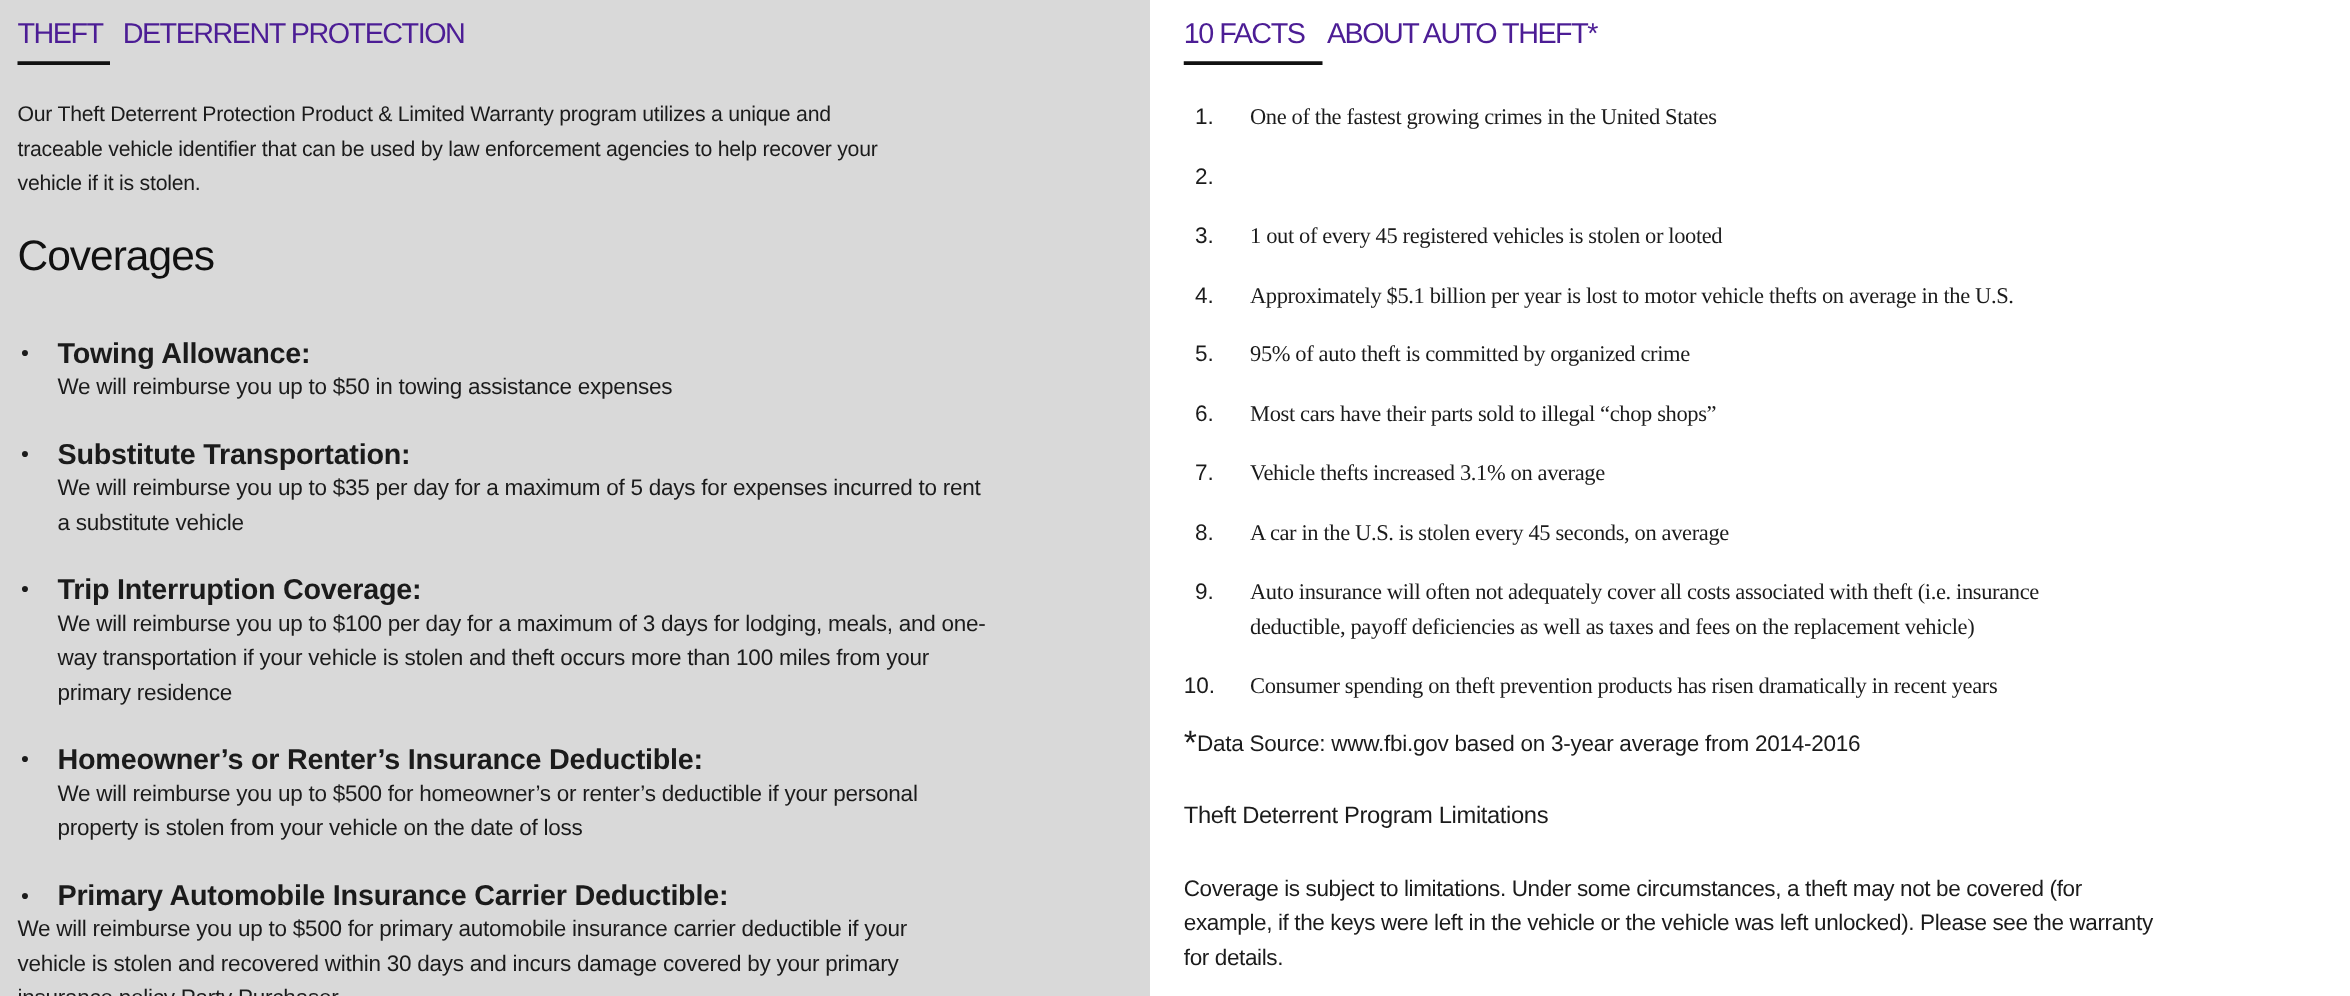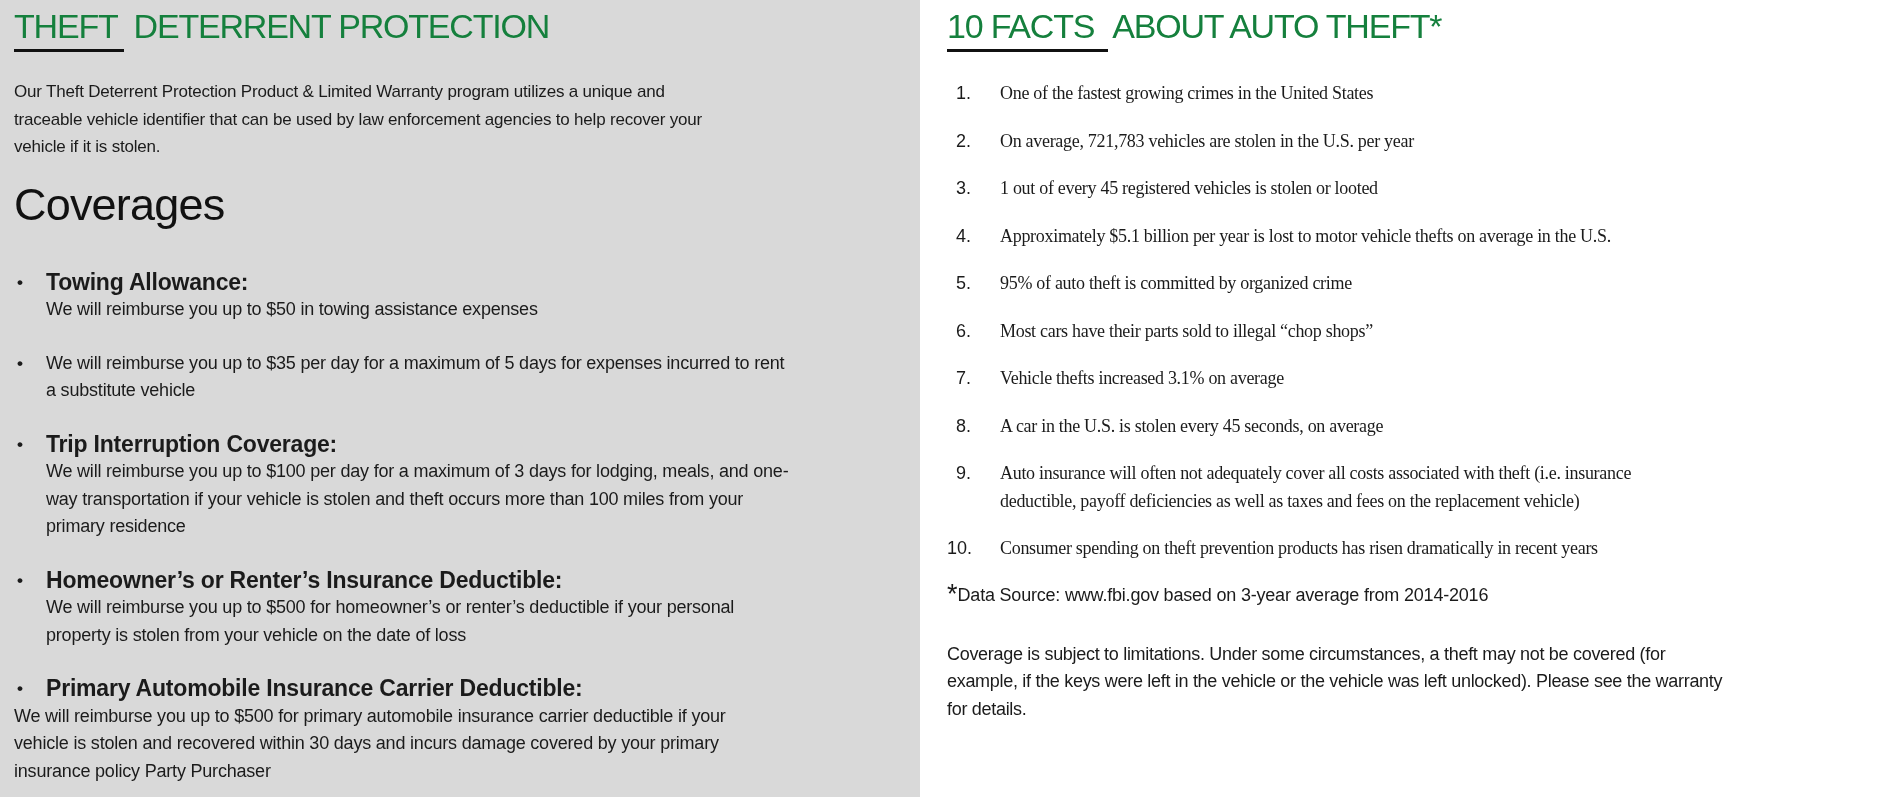--- a/index.html
+++ b/index.html
@@ -24,37 +24,37 @@
   .right-panel {
     flex: 1;
     height: 797px;
     background: #ffffff;
     padding: 6px 6px 0 27px;
     overflow: hidden;
   }
 
   
   .panel-title {
-    font-size: 34px;
+    font-size: 23px;
     font-weight: 400;
     letter-spacing: -1.2px;
-    color: #15803d;
+    color: #4c1d95;
     line-height: 40px;
     white-space: nowrap;
   }
   .title-underline {
     display: inline-block;
     border-bottom: 3px solid #111111;
     padding-bottom: 3px;
   }
   .left-panel .title-underline { padding-right: 6px; margin-right: 10px; }
   .right-panel .title-underline { padding-right: 14px; margin-right: 4px; }
 
   .section-heading {
-    font-size: 45px;
+    font-size: 34px;
     font-weight: 400;
     letter-spacing: -0.8px;
     color: #111111;
     line-height: 40px;
     margin-top: 24px;
   }
 
   
   .intro-text {
     margin-top: 26px;
@@ -163,20 +163,21 @@
     <li class="coverage-item">
       <span class="bullet-glyph">•</span>
       <div class="coverage-body">
         <div class="coverage-term">Towing Allowance:</div>
         <div class="coverage-desc">We will reimburse you up to $50 in towing assistance expenses</div>
       </div>
     </li>
     <li class="coverage-item">
       <span class="bullet-glyph">•</span>
       <div class="coverage-body">
+        <div class="coverage-term">Substitute Transportation:</div>
         <div class="coverage-desc">We will reimburse you up to $35 per day for a maximum of 5 days for expenses incurred to rent
 a substitute vehicle</div>
       </div>
     </li>
     <li class="coverage-item">
       <span class="bullet-glyph">•</span>
       <div class="coverage-body">
         <div class="coverage-term">Trip Interruption Coverage:</div>
         <div class="coverage-desc">We will reimburse you up to $100 per day for a maximum of 3 days for lodging, meals, and one-
 way transportation if your vehicle is stolen and theft occurs more than 100 miles from your
@@ -206,21 +207,20 @@
 <div class="right-panel">
   <h1 class="panel-title"><span class="title-underline">10 FACTS</span><span>ABOUT AUTO THEFT*</span></h1>
 
   <ol class="facts-list">
     <li class="fact-item">
       <span class="fact-number">1.</span>
       <span class="fact-text">One of the fastest growing crimes in the United States</span>
     </li>
     <li class="fact-item">
       <span class="fact-number">2.</span>
-      <span class="fact-text">On average, 721,783 vehicles are stolen in the U.S. per year</span>
     </li>
     <li class="fact-item">
       <span class="fact-number">3.</span>
       <span class="fact-text">1 out of every 45 registered vehicles is stolen or looted</span>
     </li>
     <li class="fact-item">
       <span class="fact-number">4.</span>
       <span class="fact-text">Approximately $5.1 billion per year is lost to motor vehicle thefts on average in the U.S.</span>
     </li>
     <li class="fact-item">
@@ -245,17 +245,18 @@
 deductible, payoff deficiencies as well as taxes and fees on the replacement vehicle)</span>
     </li>
     <li class="fact-item">
       <span class="fact-number">10.</span>
       <span class="fact-text">Consumer spending on theft prevention products has risen dramatically in recent years</span>
     </li>
   </ol>
 
   <div class="footnote"><span class="footnote-asterisk">*</span><span class="footnote-text">Data Source: www.fbi.gov based on 3-year average from 2014-2016</span></div>
 
+  <h3 class="limitations-heading">Theft Deterrent Program Limitations</h3>
 
   <p class="limitations-body">Coverage is subject to limitations. Under some circumstances, a theft may not be covered (for
 example, if the keys were left in the vehicle or the vehicle was left unlocked). Please see the warranty
 for details.</p>
 </div>
 
 </body></html>

